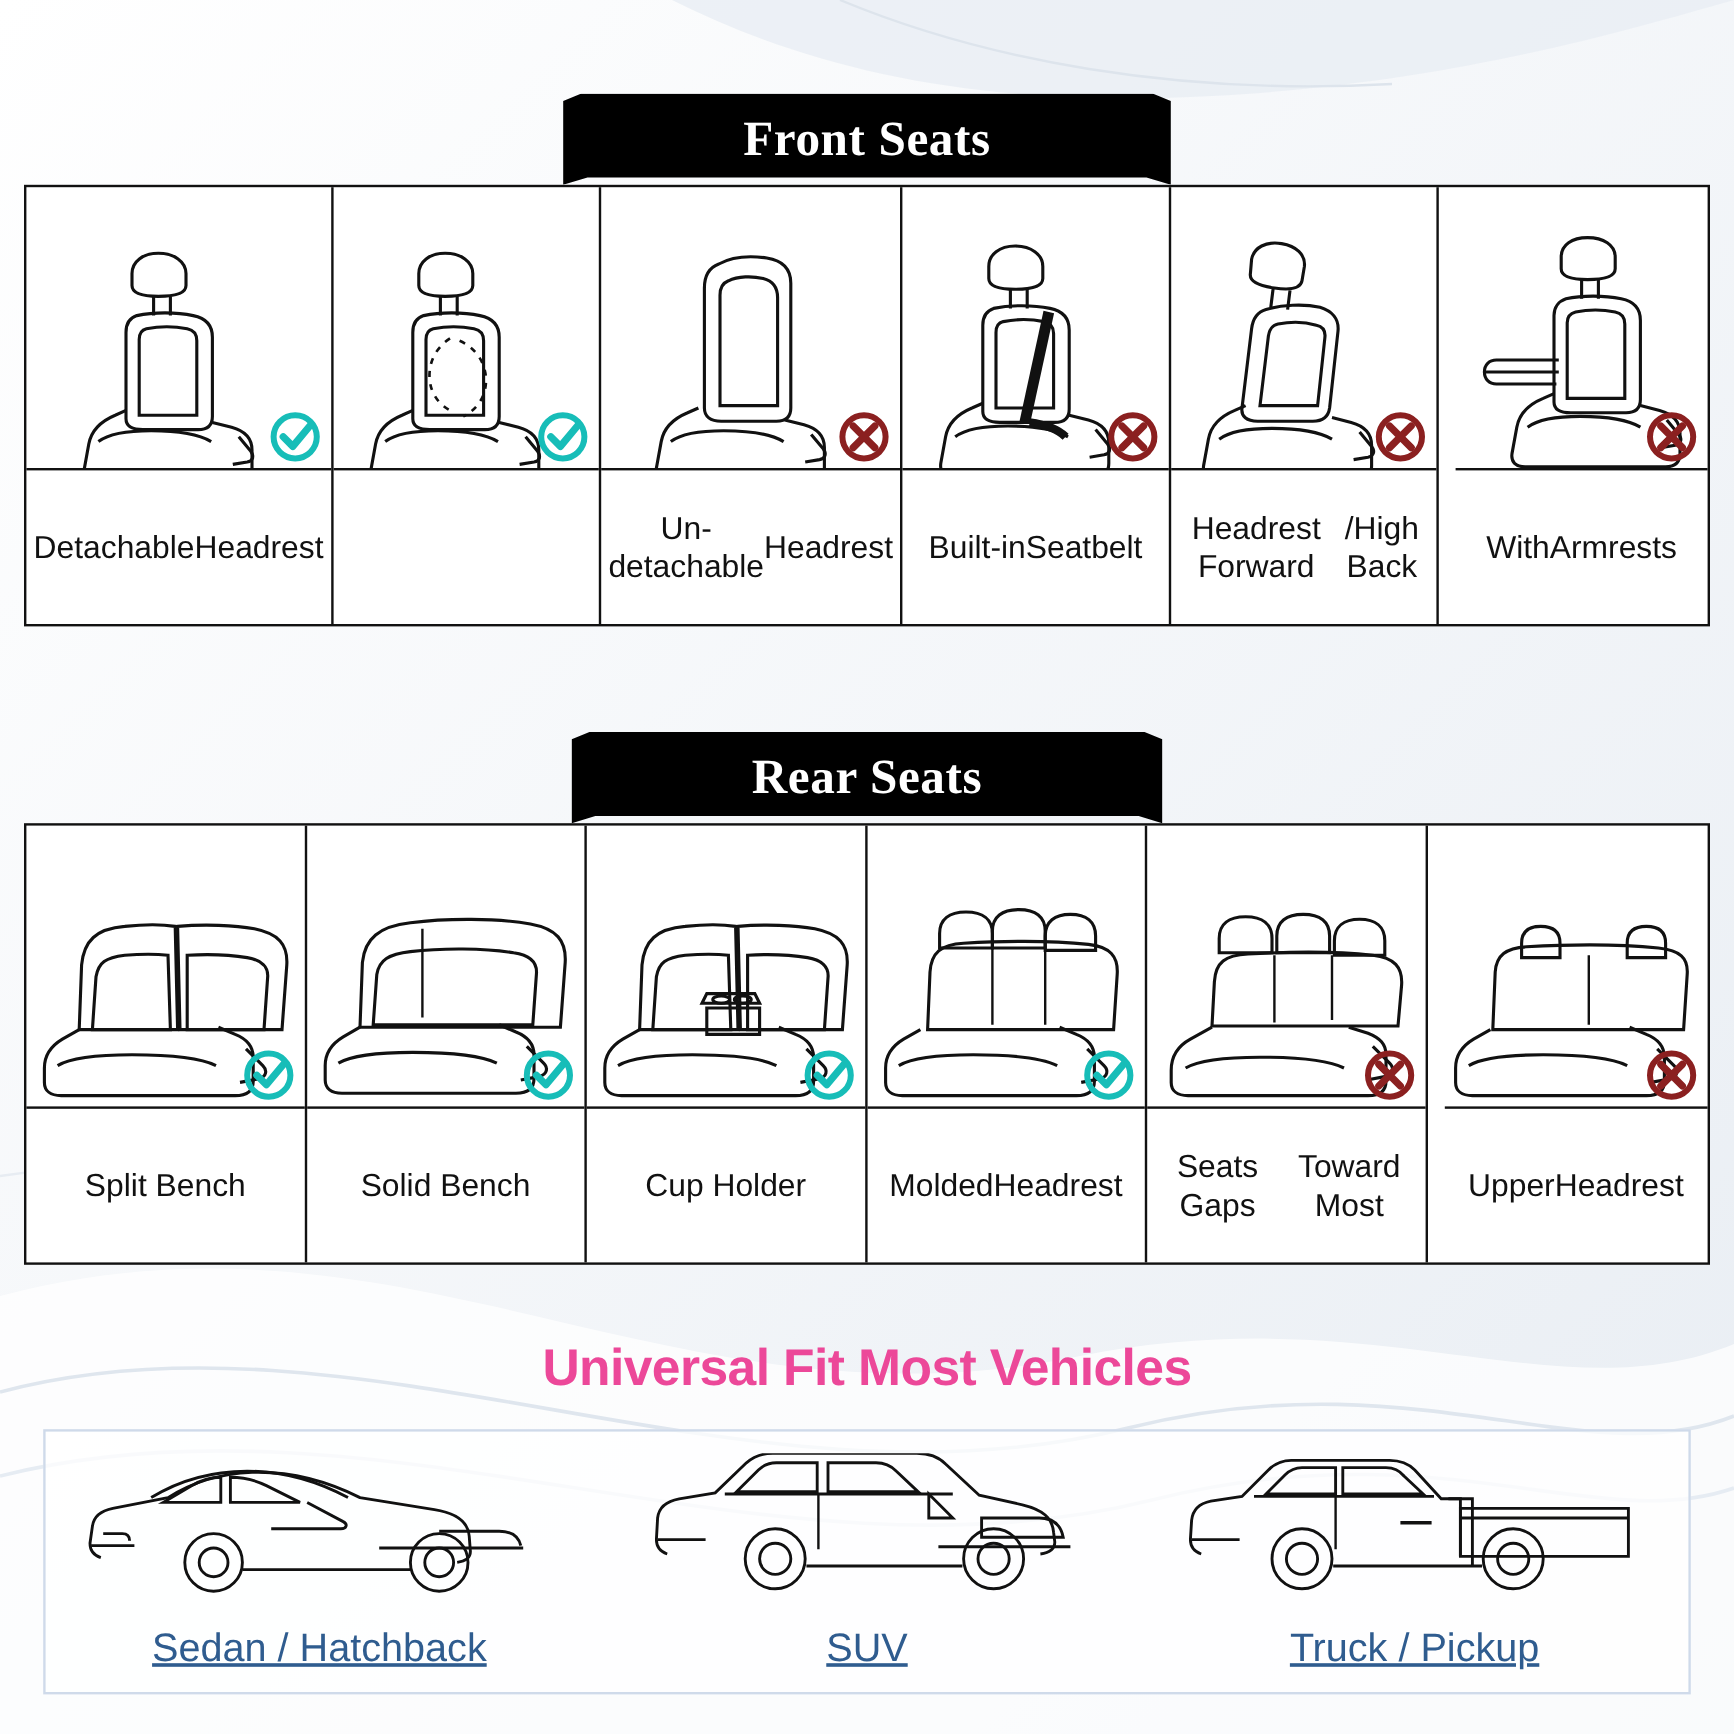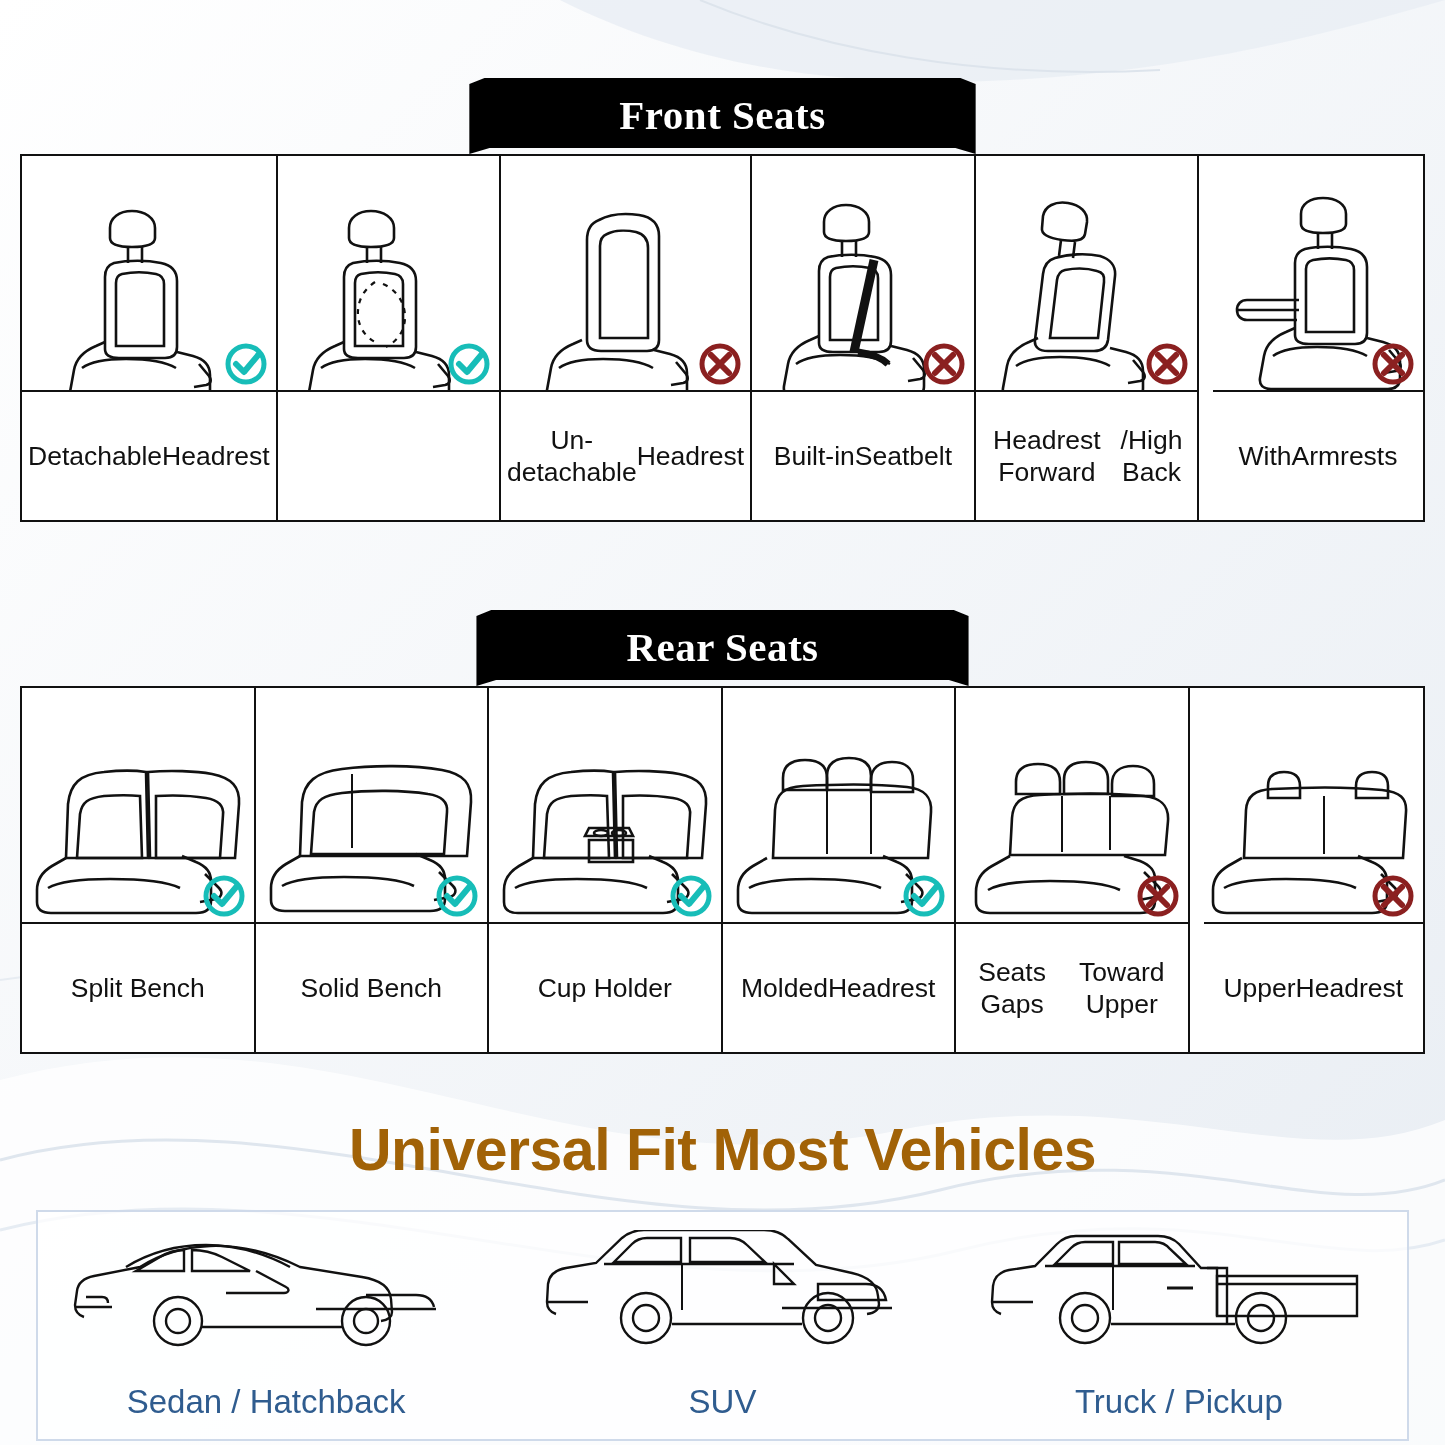--- a/index.html
+++ b/index.html
@@ -89,45 +89,46 @@
     font-size: 26.5px;
     line-height: 1.22;
     color: #111;
     min-height: 104px;
   }
   .label span { display: block; }
 
   
   .uni-title {
     text-align: center;
-    color: #a16207;
-    font-size: 59px;
+    color: #ec4899;
+    font-size: 43px;
     font-weight: bold;
     letter-spacing: -0.5px;
     margin-top: 62px;
   }
   .vehicles {
     margin: 26px 36px 0 36px;
     border: 2px solid #cfdaea;
     background: rgba(255,255,255,0.75);
     display: grid;
     grid-template-columns: repeat(3, 1fr);
     padding: 18px 0 18px 0;
     box-sizing: border-box;
   }
   .veh {
     display: flex;
     flex-direction: column;
     align-items: center;
     justify-content: flex-end;
   }
   .veh-label {
-    margin-top: 28px;
+    margin-top: 18px;
     color: #2f5c8f;
     font-size: 33px;
+    text-decoration: underline;
   }
 </style>
 </head>
 <body>
 
 <svg class="bg-swoosh" viewBox="0 0 1445 1445" preserveAspectRatio="none">
   <defs>
     <linearGradient id="g1" x1="0" y1="0" x2="1" y2="1">
       <stop offset="0%" stop-color="#ffffff"></stop>
       <stop offset="100%" stop-color="#e8edf3"></stop>
@@ -393,21 +394,21 @@
           <path d="M180 172l14 14c4 4 3 9-3 11l-16 3"></path>
           <path d="M98 96v56M146 96v54" stroke-width="2"></path>
         </svg>
         <svg class="mark" viewBox="0 0 44 44">
           <circle cx="22" cy="22" r="18" fill="none" stroke="#8b2020" stroke-width="5"></circle>
           <path d="M13 13l18 18M31 13L13 31" fill="none" stroke="#8b2020" stroke-width="6" stroke-linecap="round"></path>
         </svg>
       </div>
       <div class="label">
         <span>Seats Gaps</span>
-        <span>Toward Upper</span>
+        <span>Toward Most</span>
       </div>
     </div>
 
     <div class="cell">
       <div class="art">
         <svg width="215" height="222" viewBox="0 0 215 222" fill="none" stroke="#111" stroke-width="2.6">
           <path d="M62 86c0-10 6-14 16-14s16 4 16 14v12H62z"></path>
           <path d="M150 86c0-10 6-14 16-14s16 4 16 14v12h-32z"></path>
           <path d="M40 110c1-14 9-20 26-21 36-2 80-2 110 1 18 2 25 8 24 22l-3 46H38z"></path>
           <path d="M36 158l-14 8c-10 6-15 14-15 24v12c0 7 5 11 14 11h145c10 0 15-4 15-12v-20c0-9-5-15-15-19l-14-6"></path>

